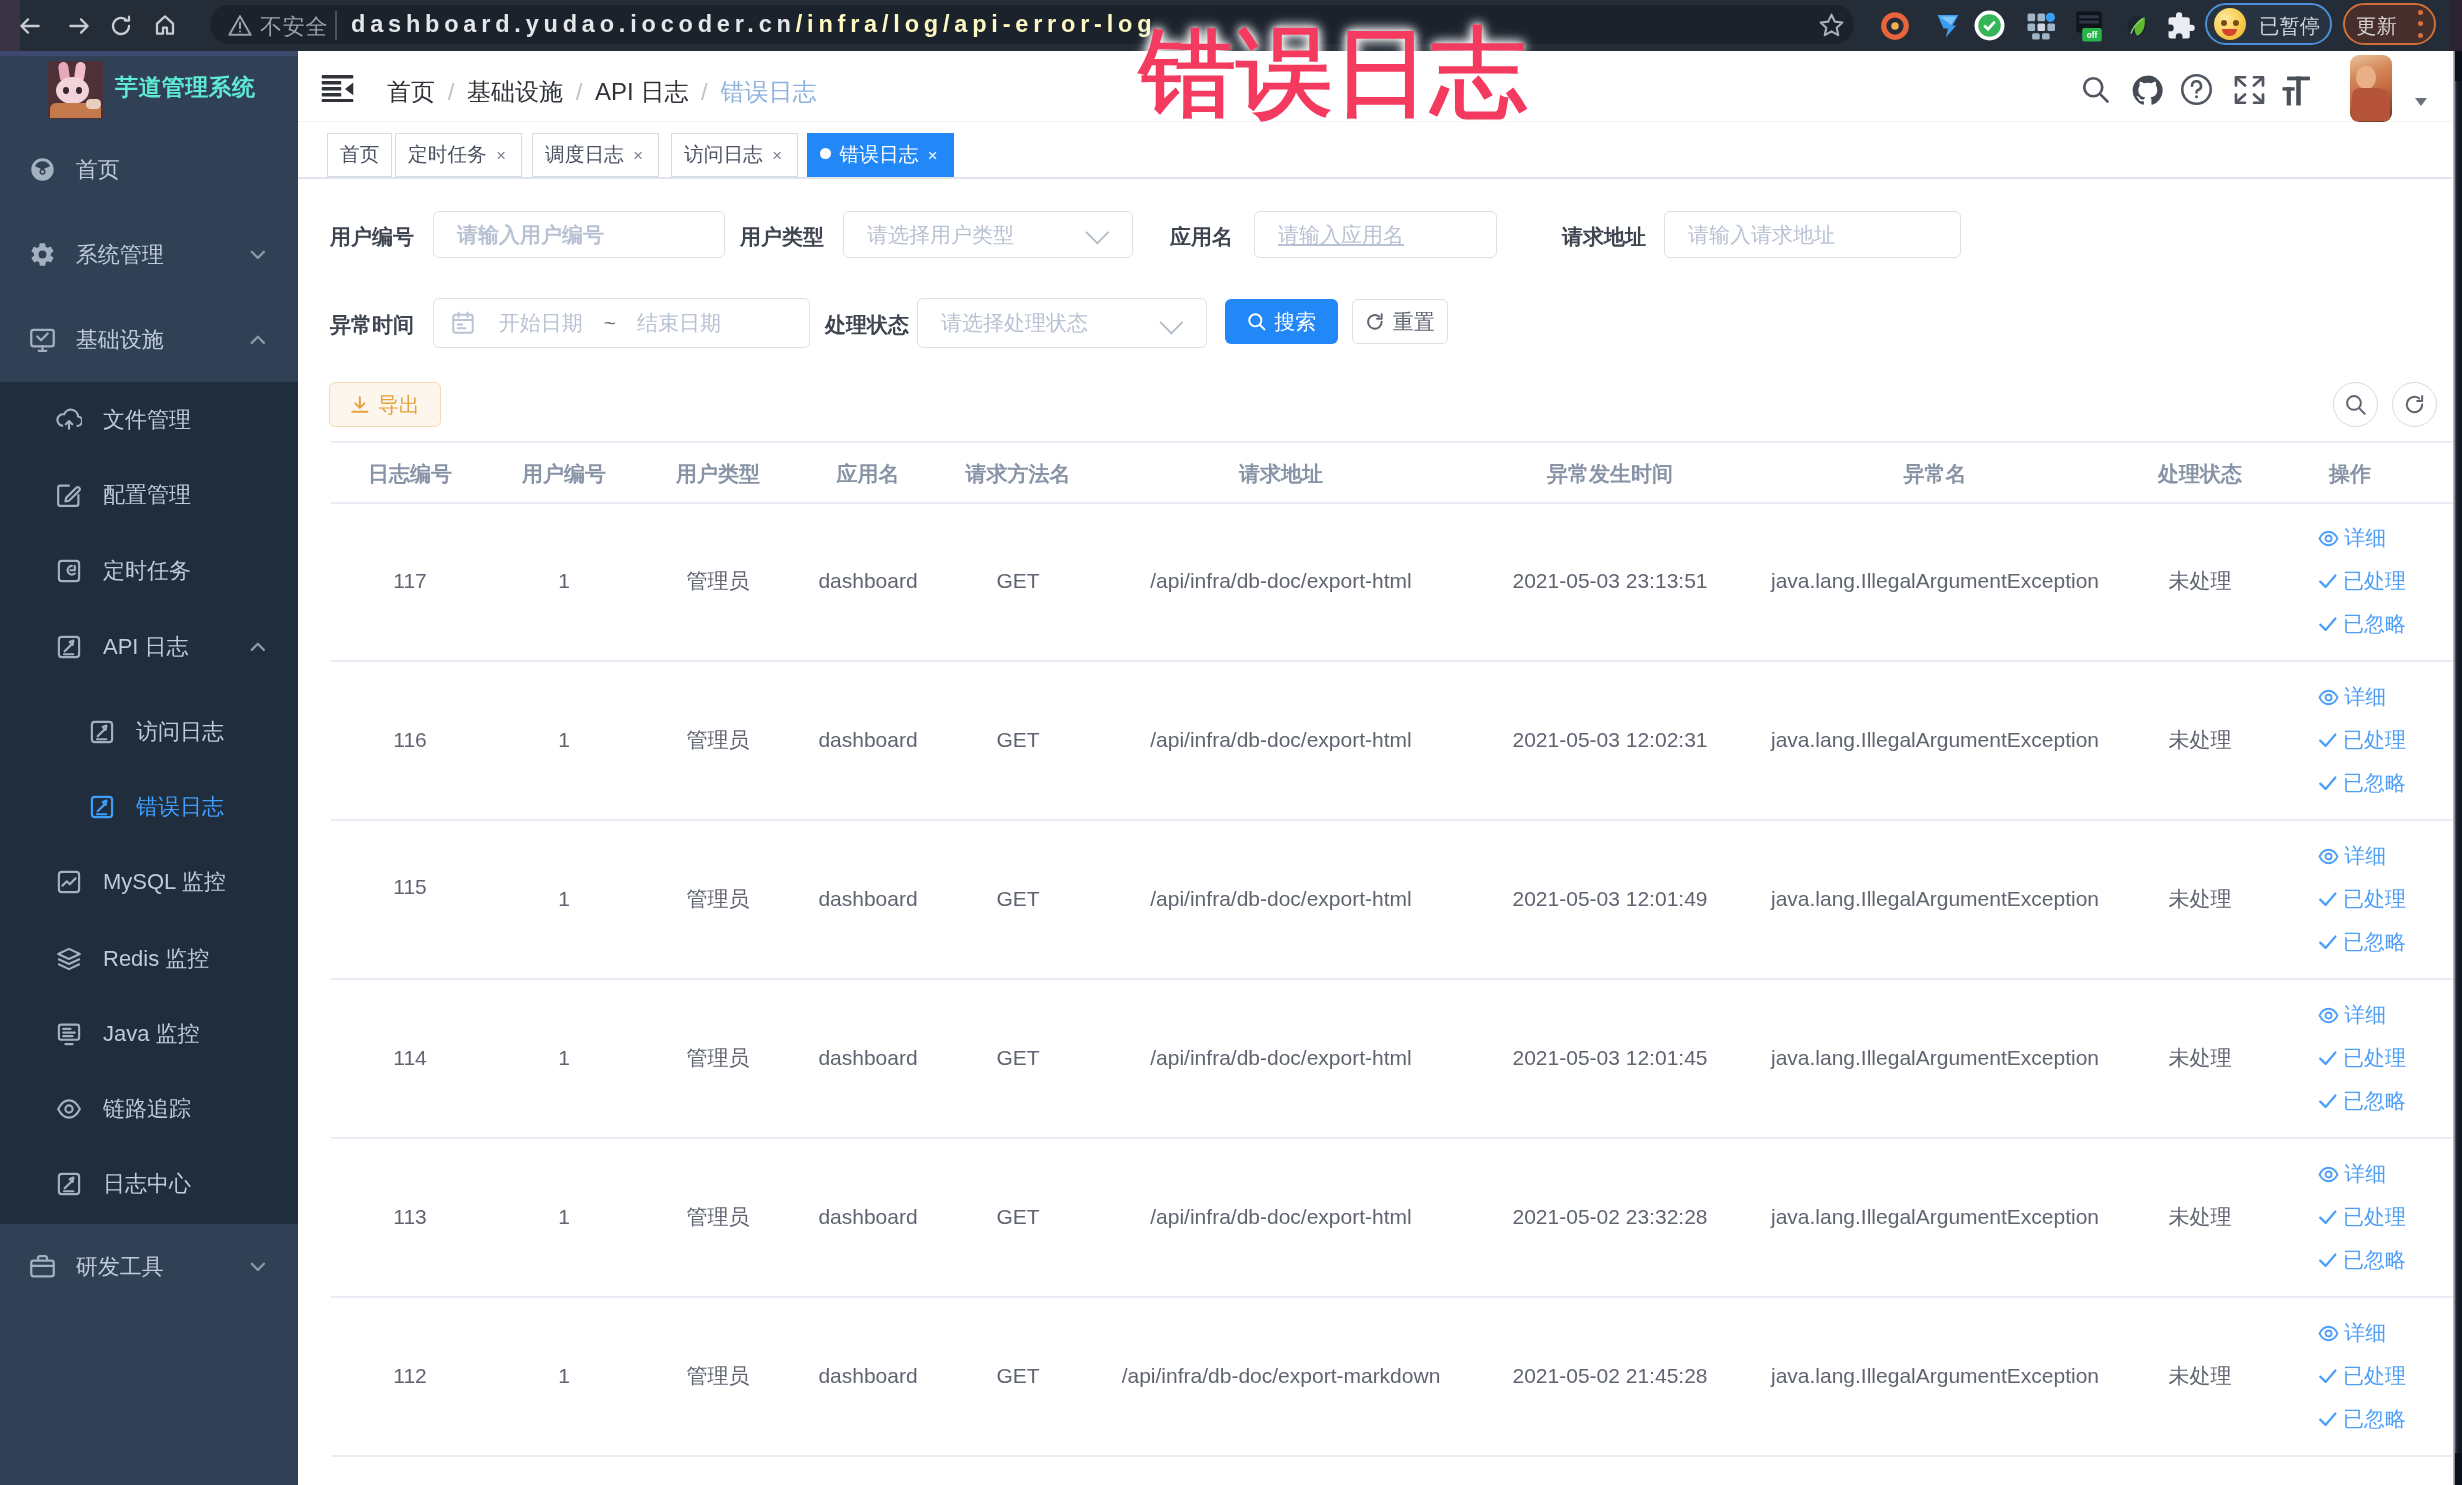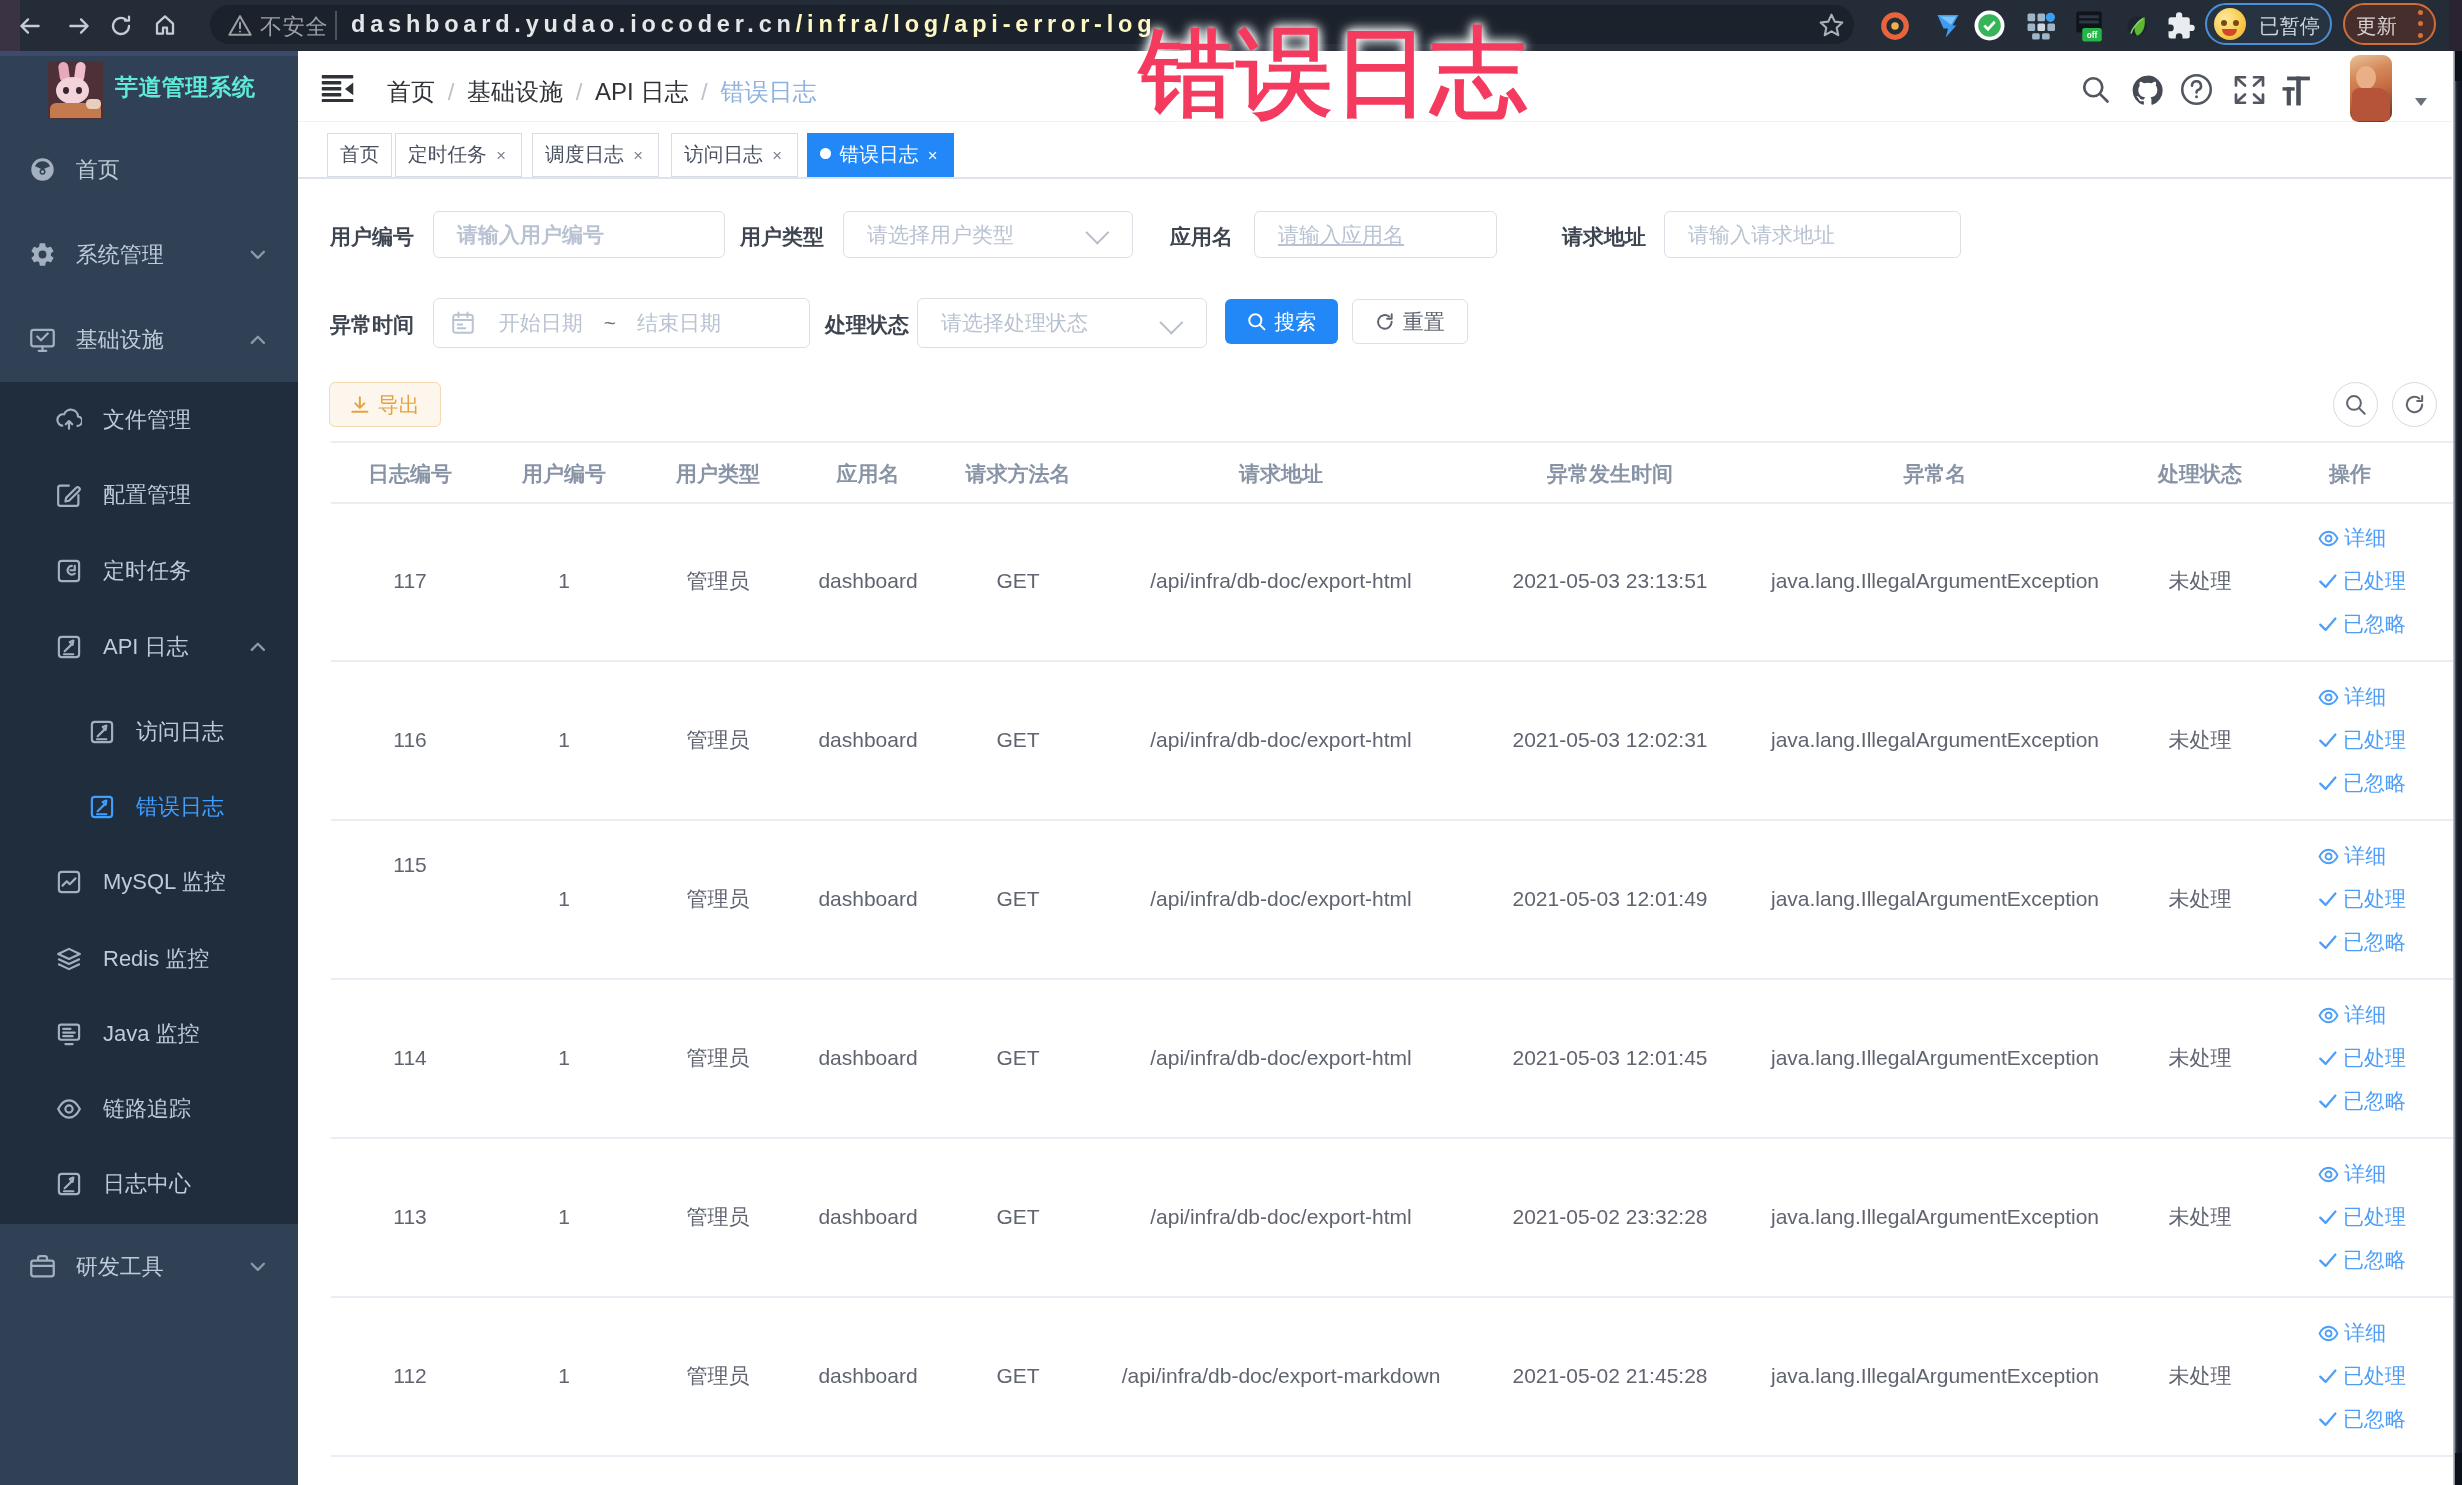--- a/index.html
+++ b/index.html
@@ -376,21 +376,21 @@
   <div class="fbox" style="left:917px; top:298px; width:290px; height:50px; padding-left:23px;">
       <span class="ph">请选择处理状态</span>
       <i class="chev" style="top:15px;"></i>
     </div>
 
   <div class="btn" style="left:1225px; top:299px; width:113px; background:#2288f7; color:#fff;">
     <svg style="margin-right:7.6px;" width="19.7" height="19.7" viewBox="0 0 26 26" fill="none" stroke="#fff" stroke-width="2.6" stroke-linecap="round">
         <circle cx="11" cy="11" r="8"></circle>
         <path d="M17 17 L23 23"></path>
       </svg>搜索</div>
-  <div class="btn" style="left:1352px; top:299px; width:116px; background:#fff; border:1.5px solid #dcdfe6; color:#5f6470;">
+  <div class="btn" style="left:1352px; top:299px; width:96px; background:#fff; border:1.5px solid #dcdfe6; color:#5f6470;">
     <svg style="margin-right:7.6px;" width="19.7" height="19.7" viewBox="0 0 26 26" fill="none" stroke="#5f6470" stroke-width="2.6" stroke-linecap="round">
         <path d="M22 13 a9 9 0 1 1 -3.4 -7"></path>
         <path d="M22 3 v6 h-6" stroke-linejoin="round"></path>
       </svg>重置</div>
 
   <div class="btn" style="left:329px; top:382px; width:112px; background:#fdf6ec; border:1.5px solid #f5dab1; color:#e6a23c;">
     <svg style="margin-right:7.6px;" width="19.7" height="19.7" viewBox="0 0 26 26" fill="none" stroke="#e6a23c" stroke-width="2.6" stroke-linecap="round" stroke-linejoin="round">
         <path d="M13 3 v13 M7 11 l6 6 6 -6"></path>
         <path d="M3 22 h20"></path>
       </svg>导出</div>
@@ -453,21 +453,21 @@
           <path d="M2 14 C5 8 9 5 14 5 s9 3 12 9 c-3 6 -7 9 -12 9 S5 20 2 14 Z"></path>
           <circle cx="14" cy="14" r="4"></circle>
         </svg>详细</div>
   <div class="oplink" style="left:2318px; top:740px;"><svg style="margin-right:5.3px;" width="19.7" height="19.7" viewBox="0 0 26 26" fill="none" stroke="#4d9ef8" stroke-width="3" stroke-linecap="round" stroke-linejoin="round">
           <path d="M3 14 l7 7 L23 6"></path>
         </svg>已处理</div>
   <div class="oplink" style="left:2318px; top:783px;"><svg style="margin-right:5.3px;" width="19.7" height="19.7" viewBox="0 0 26 26" fill="none" stroke="#4d9ef8" stroke-width="3" stroke-linecap="round" stroke-linejoin="round">
           <path d="M3 14 l7 7 L23 6"></path>
         </svg>已忽略</div>
   <div class="hline" style="left:331px; top:819px; width:2122px;"></div>
-  <div class="td" style="left:410px; top:865px;">115</div>
+  <div class="td" style="left:410px; top:887px;">115</div>
   <div class="td" style="left:564px; top:899px;">1</div>
   <div class="td" style="left:718px; top:899px;">管理员</div>
   <div class="td" style="left:868px; top:899px;">dashboard</div>
   <div class="td" style="left:1018px; top:899px;">GET</div>
   <div class="td" style="left:1281px; top:899px;">/api/infra/db-doc/export-html</div>
   <div class="td" style="left:1610px; top:899px;">2021-05-03 12:01:49</div>
   <div class="td" style="left:1935px; top:899px;">java.lang.IllegalArgumentException</div>
   <div class="td" style="left:2200px; top:899px;">未处理</div>
   <div class="oplink" style="left:2318px; top:856px;"><svg style="margin-right:5.3px;" width="21" height="21" viewBox="0 0 28 28" fill="none" stroke="#4d9ef8" stroke-width="2.4">
           <path d="M2 14 C5 8 9 5 14 5 s9 3 12 9 c-3 6 -7 9 -12 9 S5 20 2 14 Z"></path>

